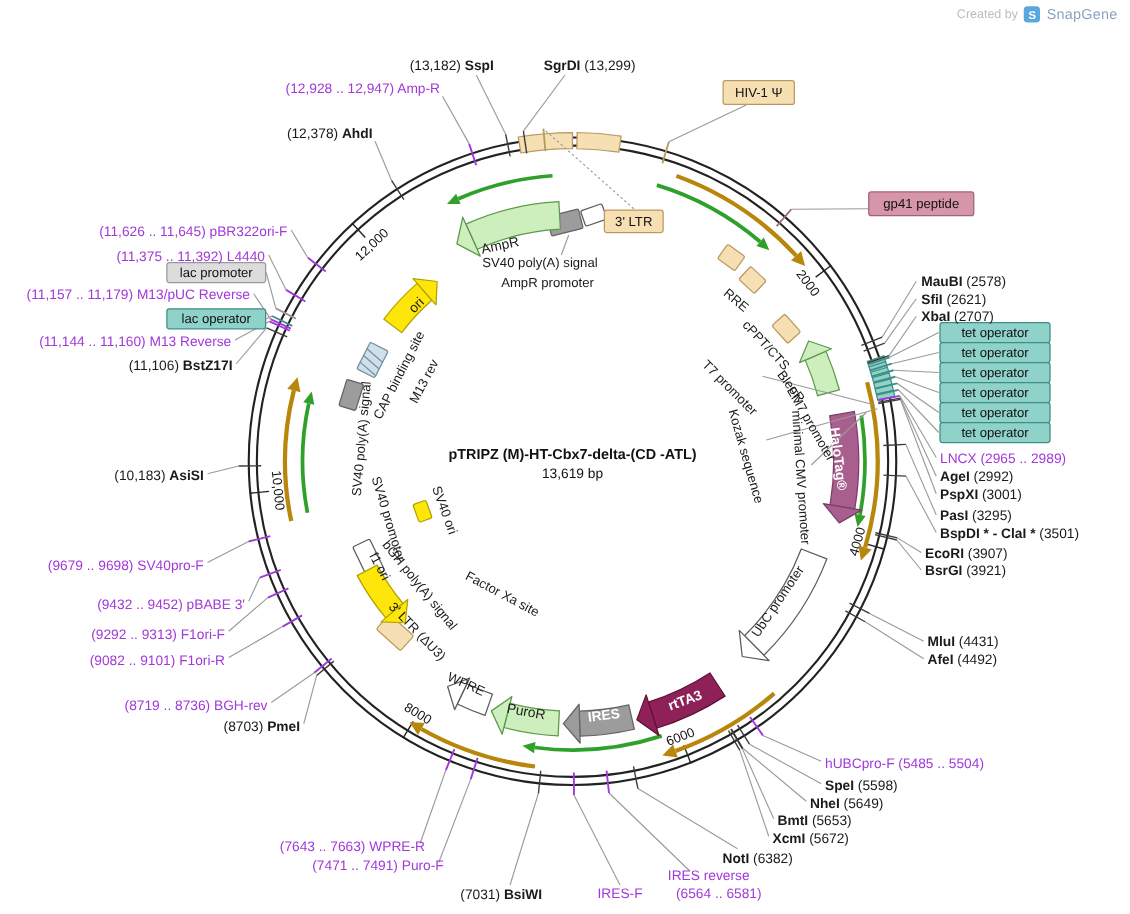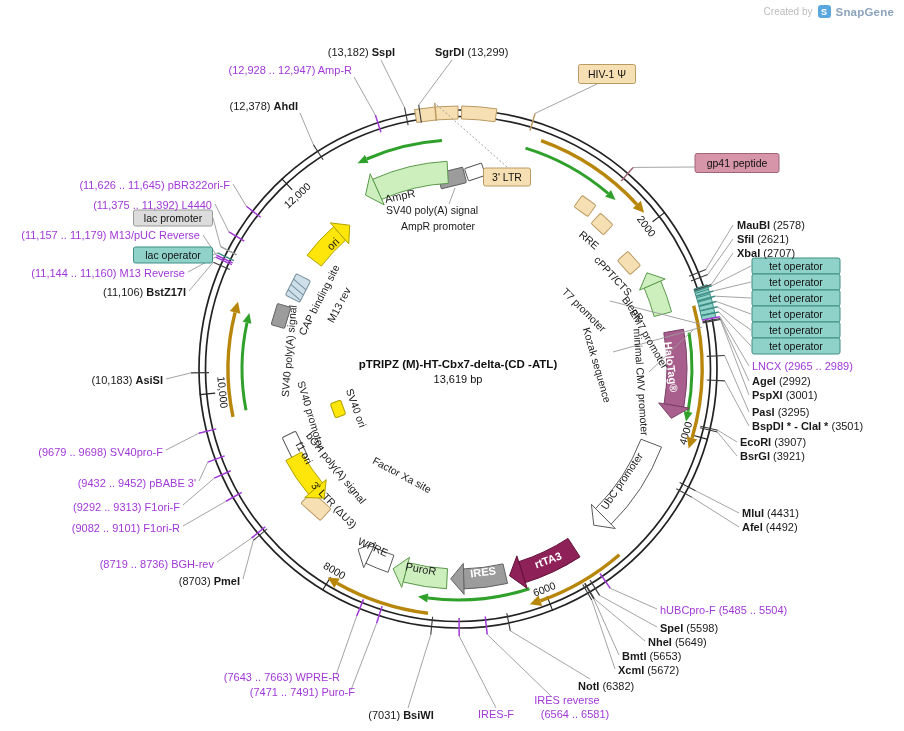--- a/index.html
+++ b/index.html
@@ -4,21 +4,21 @@
 <style>
   html,body{margin:0;padding:0;background:#fff;}
   .stage{position:relative;width:904px;height:731px;background:#ffffff;overflow:hidden;
          font-family:"Liberation Sans","DejaVu Sans",sans-serif;}
   svg text{font-family:"Liberation Sans","DejaVu Sans",sans-serif;}
   .credit{position:absolute;top:5px;right:10px;display:flex;align-items:center;gap:5px;
           font-size:10px;color:#bcbcbc;padding-left:12px;}
   .credit .logo-glyph{display:inline-flex;align-items:center;justify-content:center;
           width:13px;height:13px;border-radius:3px;background:#5aa7e0;color:#fff;
           font-size:9px;font-weight:bold;}
-  .credit .credit-brand{color:#8ba3bd;font-size:11.5px;font-weight:bold;letter-spacing:.2px;}
+  .credit .credit-brand{color:#8ba3bd;font-size:11.5px;font-weight:normal;letter-spacing:.2px;}
   .center-title{position:absolute;left:6px;top:358px;width:904px;text-align:center;color:#111;}
   .center-title .plasmid-name{font-size:11.5px;font-weight:bold;}
   .center-title .plasmid-size{font-size:11px;margin-top:3px;}
 </style>
 </head>
 <body>
 
 <div class="stage">
   <div class="credit">
     <span class="credit-prefix">Created by</span>

